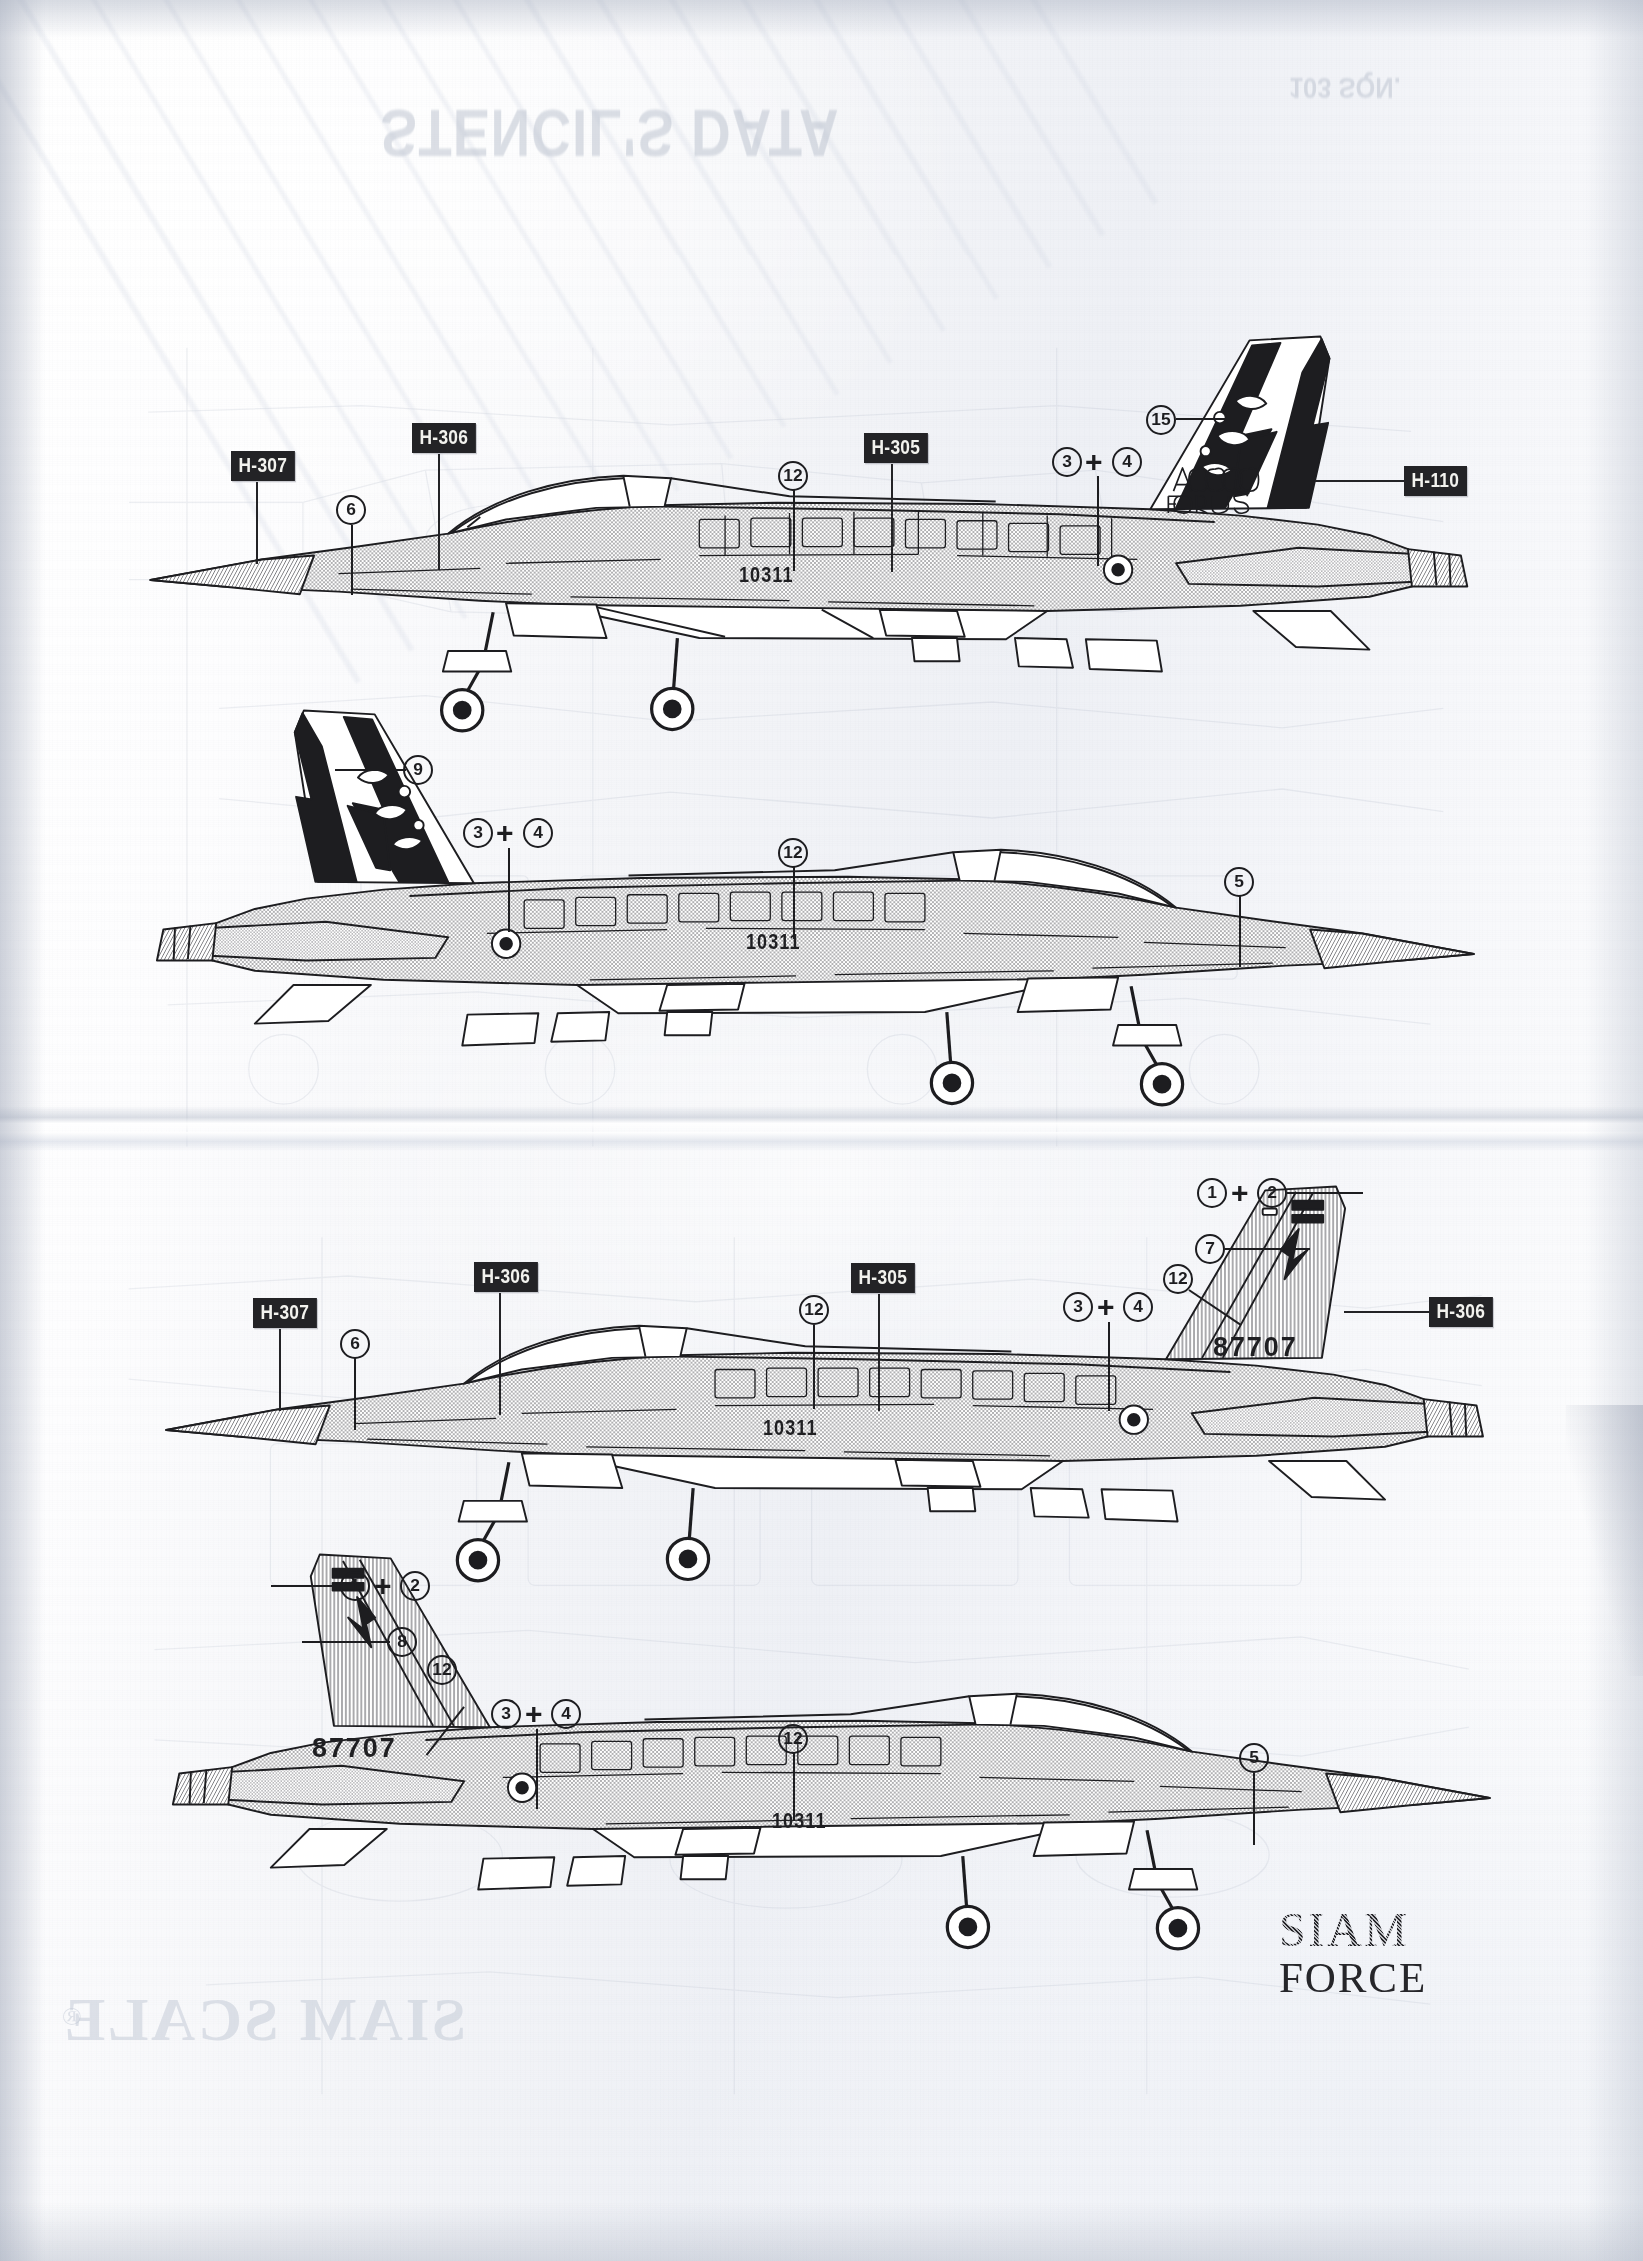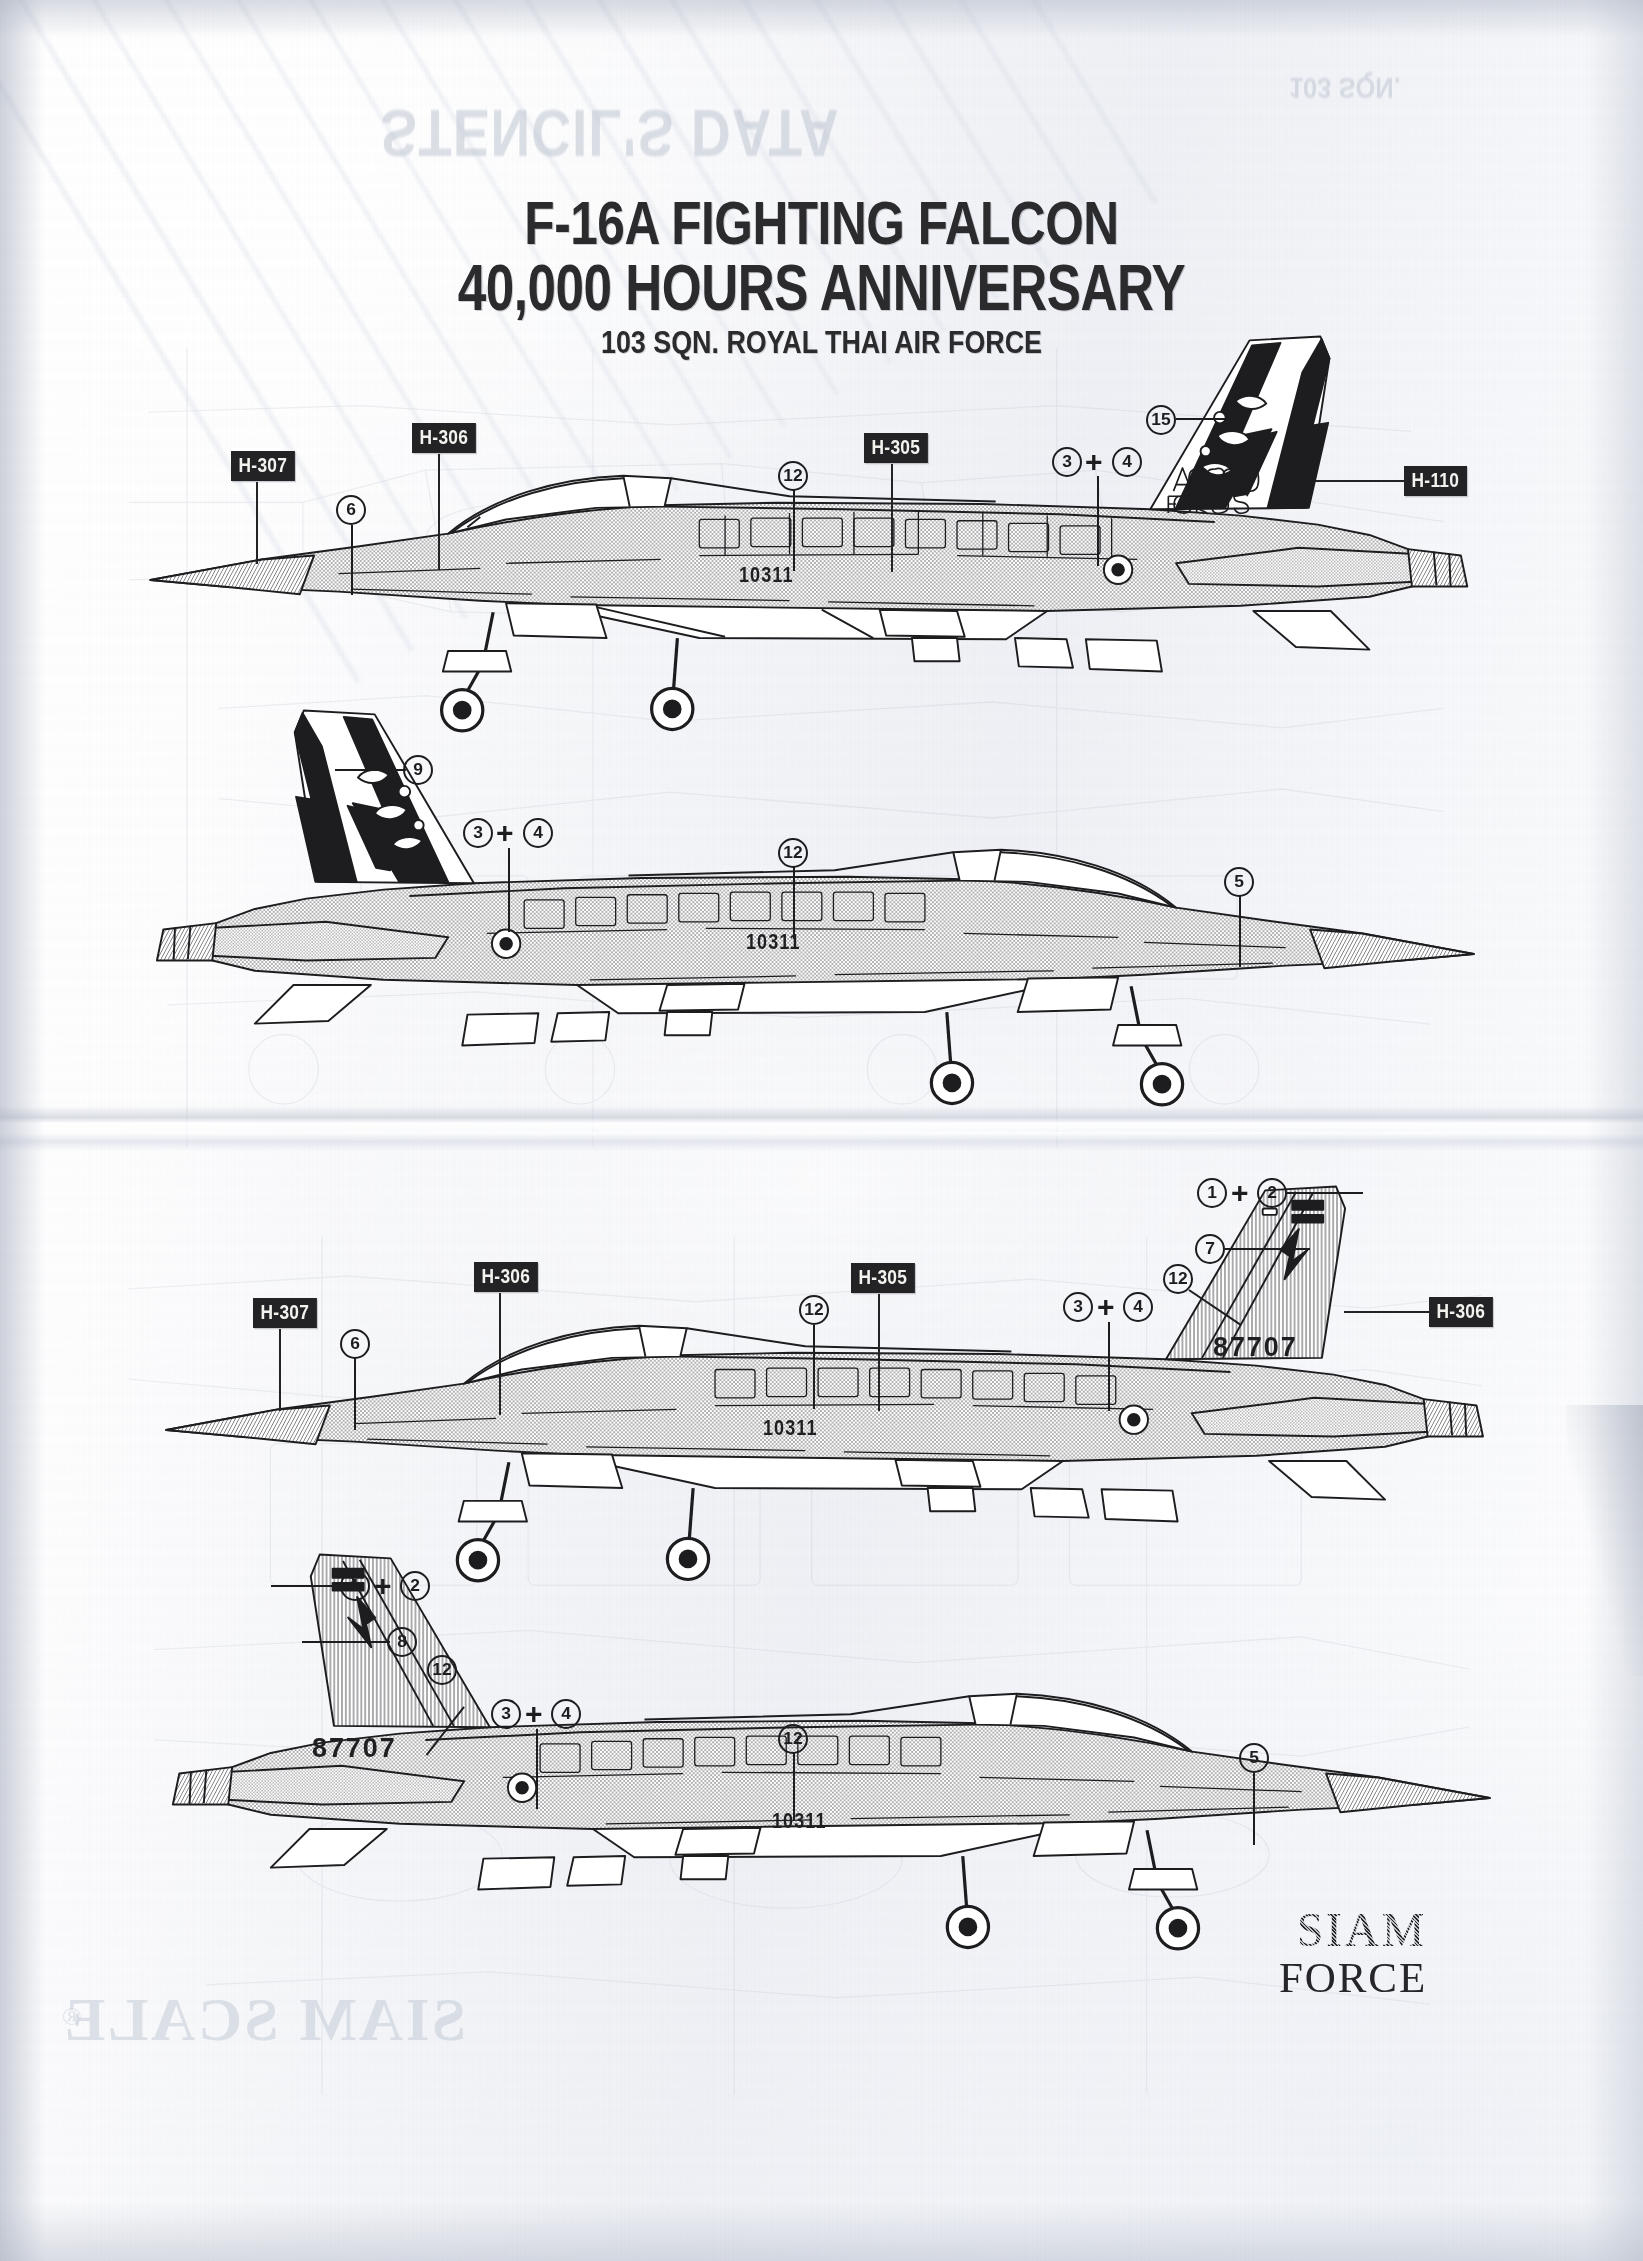--- a/index.html
+++ b/index.html
@@ -140,21 +140,21 @@
   .serial{
     position:absolute;color:#1f1f22;font-weight:bold;
     font-family:"Liberation Sans Narrow","Liberation Sans",sans-serif;
     letter-spacing:1.3px;
   }
   .serial-fuse{font-size:22px;transform:scaleX(.82);}
   .serial-tail{font-size:27px;letter-spacing:1.9px;}
 
   
   #siamlogo{
-    position:absolute;left:1279px;top:1905px;text-align:right;
+    position:absolute;left:1279px;top:1905px;text-align:left;
     font-family:"Liberation Serif",serif;color:#26262a;
   }
   #siamlogo .ln1{font-size:48px;line-height:50px;letter-spacing:2.6px;}
   #siamlogo .ln2{font-size:43px;line-height:46px;letter-spacing:1.9px;}
   .halftone{
     -webkit-mask-image:repeating-linear-gradient(45deg,#000 0 1.3px,rgba(0,0,0,.25) 1.3px 2.6px);
             mask-image:repeating-linear-gradient(45deg,#000 0 1.3px,rgba(0,0,0,.25) 1.3px 2.6px);
   }
 
   
@@ -212,25 +212,20 @@
   </svg>
 
   <div class="streaks"></div>
   <div class="scan-noise"></div>
 
   <div class="ghost" id="ghost-stencil">STENCIL'S DATA</div>
   <div class="ghost" id="ghost-sqn">103 SQN.</div>
   <div id="ghost-siam">SIAM SCALE</div>
   <div id="ghost-reg">®</div>
 
-  <div id="titleblock">
-    <div class="t-line1">F-16A FIGHTING FALCON</div>
-    <div class="t-line2">40,000 HOURS ANNIVERSARY</div>
-    <div class="t-line3">103 SQN. ROYAL THAI AIR FORCE</div>
-  </div>
 
   <div class="profile" style="left:145px;top:303px;">
     <svg width="1347" height="451" viewBox="0 0 2090 700">
       <defs>
         <pattern id="hatchA" width="6" height="6" patternUnits="userSpaceOnUse">
           <rect width="6" height="6" fill="#ffffff"></rect>
           <circle cx="1.5" cy="1.5" r="1.1" fill="#3a3a40"></circle>
           <circle cx="4.5" cy="4.5" r="1.1" fill="#3a3a40"></circle>
         </pattern>
         <pattern id="hatchFine" width="5" height="5" patternUnits="userSpaceOnUse">

